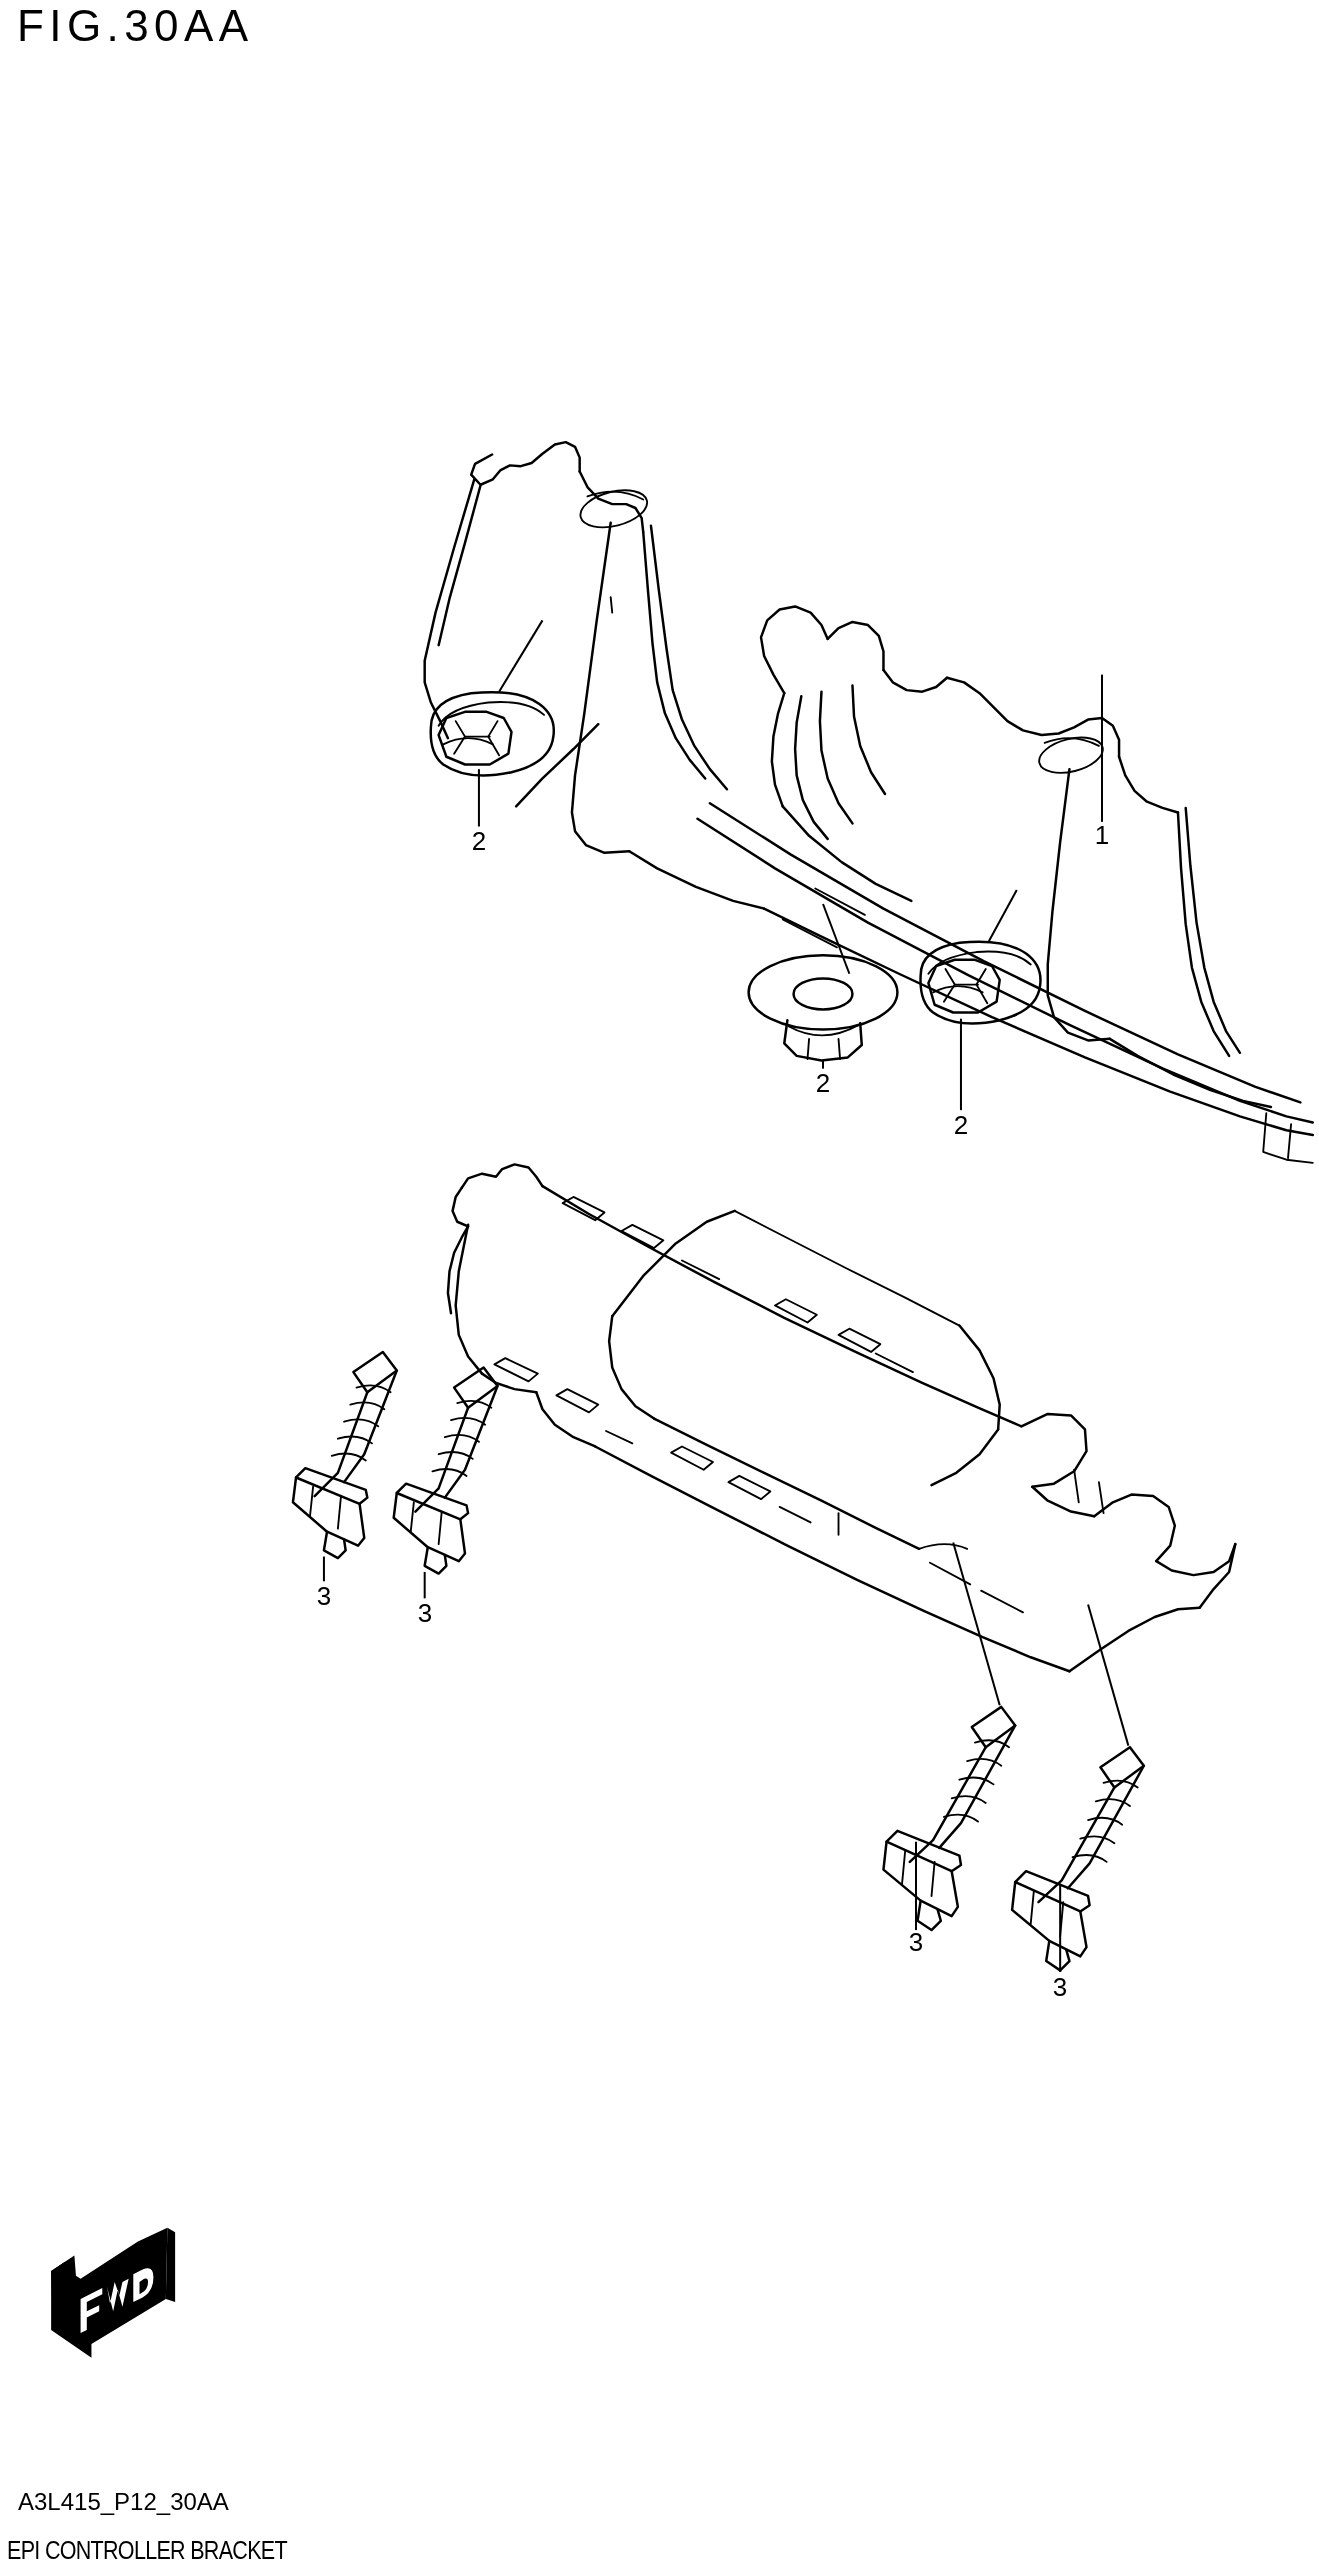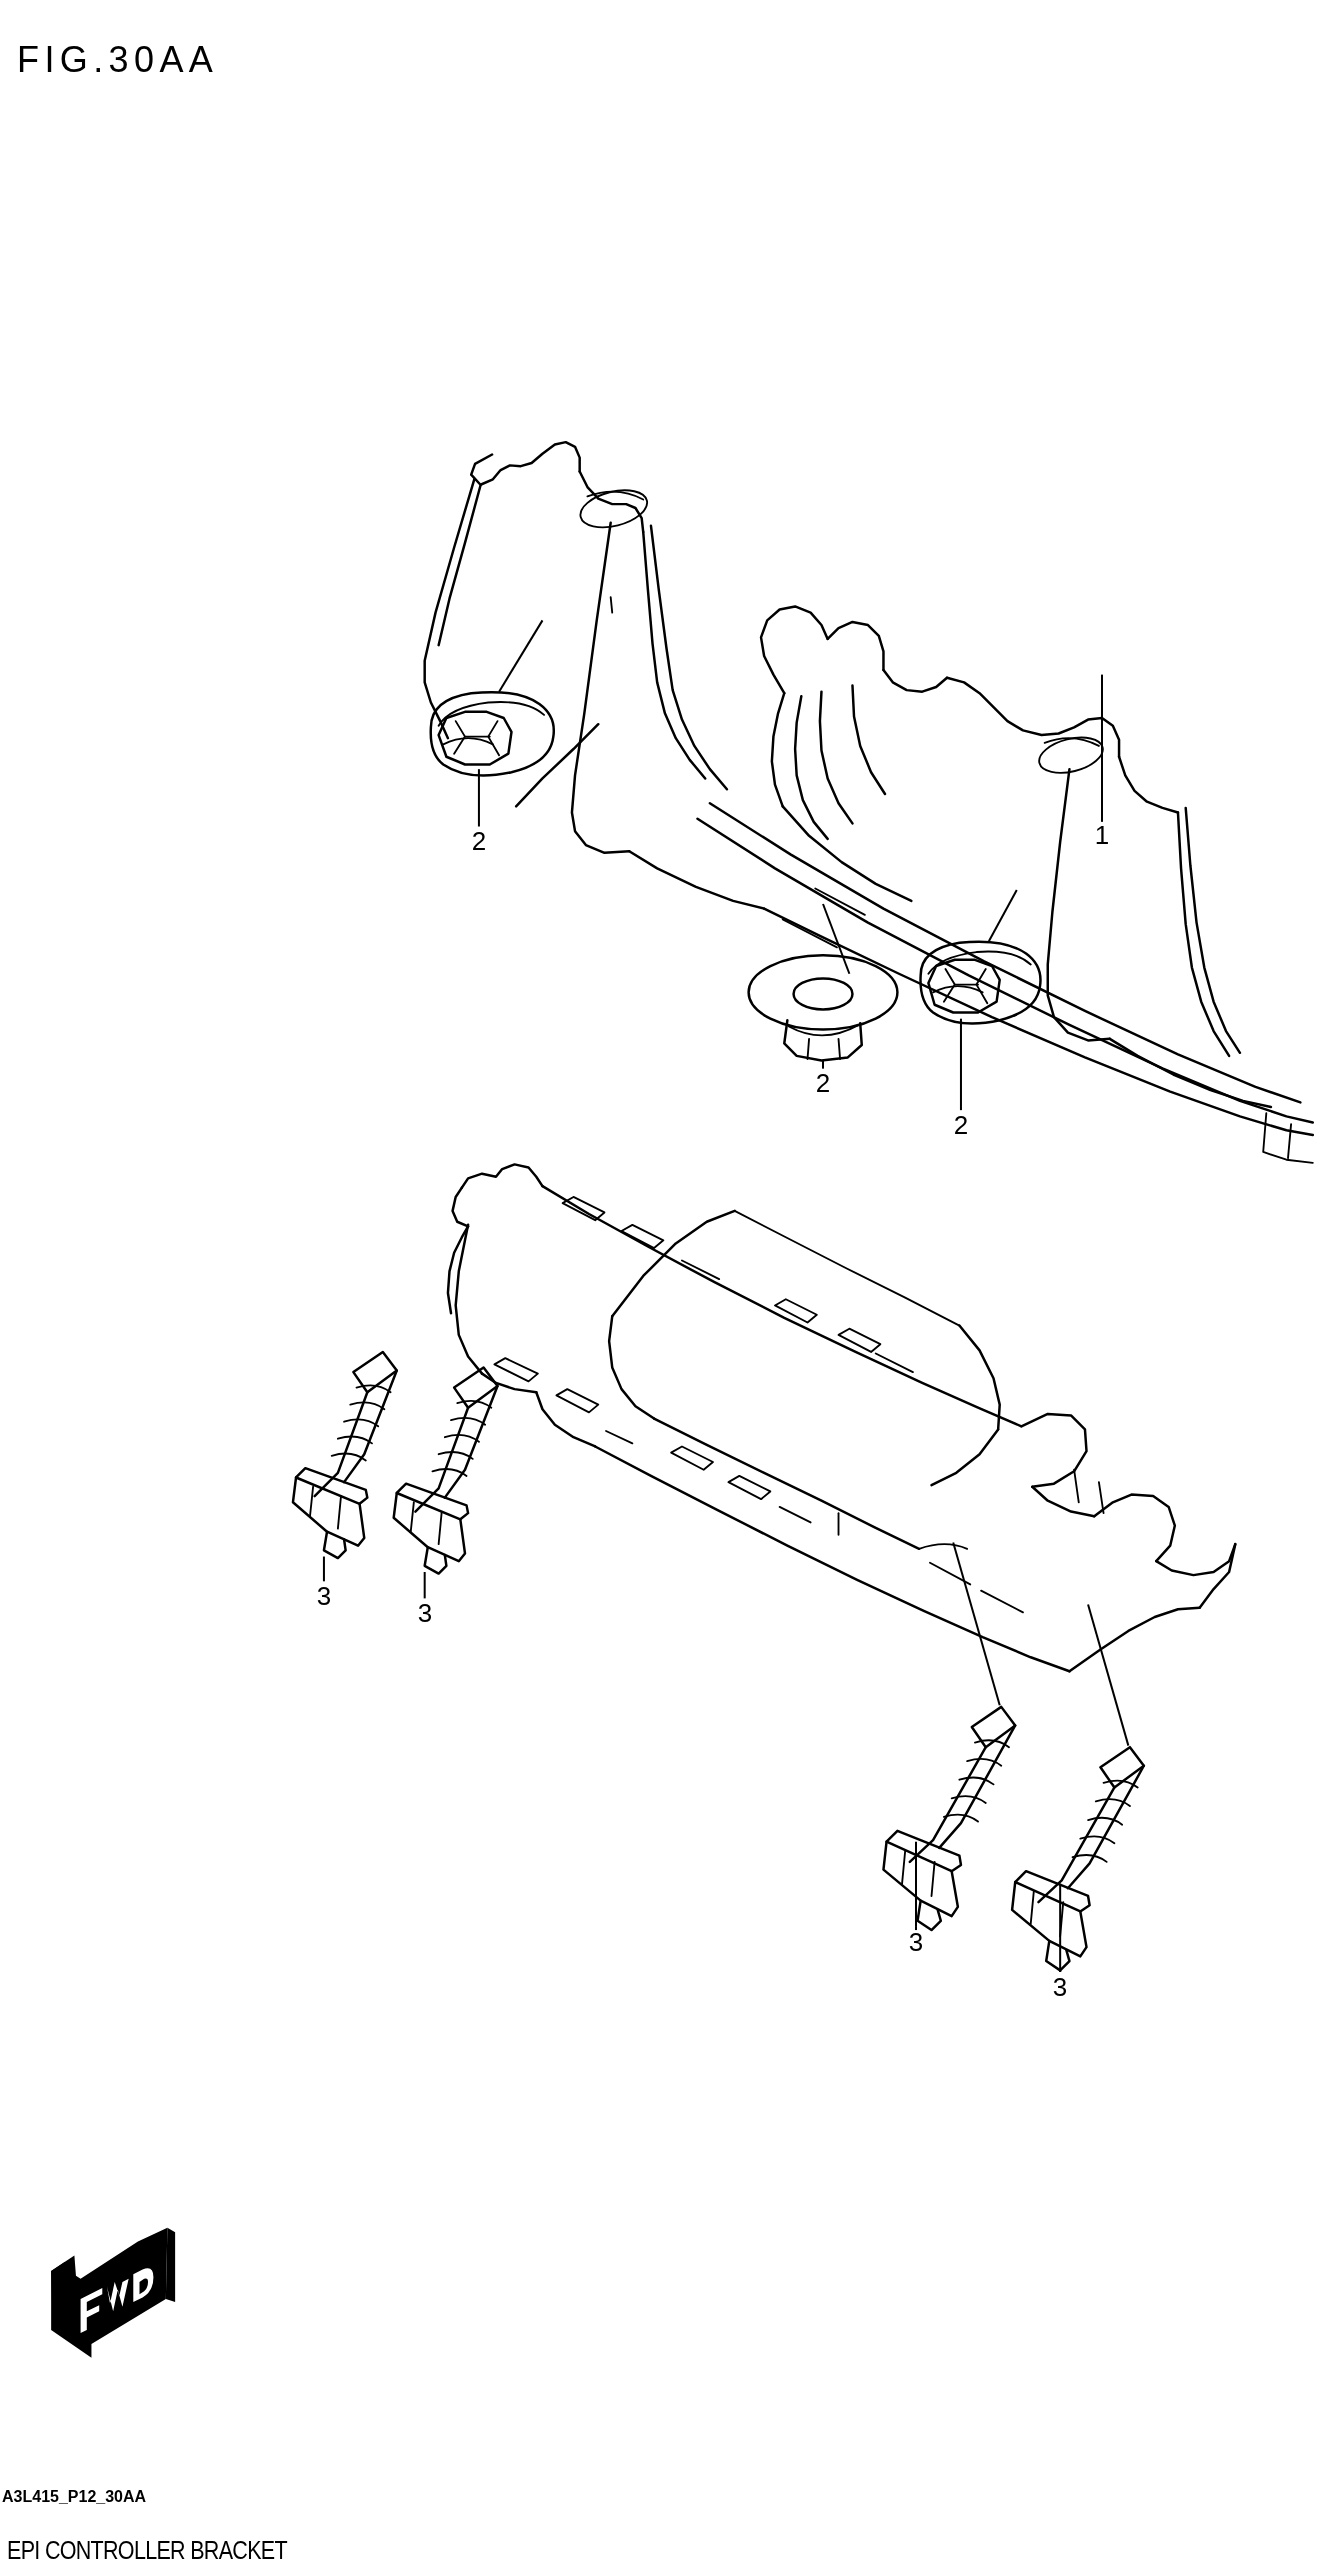--- a/index.html
+++ b/index.html
@@ -15,35 +15,33 @@
     position: relative;
     width: 1319px;
     height: 2576px;
     background: #ffffff;
     overflow: hidden;
   }
   #fig-title {
     position: absolute;
     left: 17px;
     top: 3.9px;
-    font-size: 36px;
+    font-size: 44px;
     font-weight: 400;
     letter-spacing: 5.4px;
     line-height: 43px;
     white-space: pre;
-    margin-top: 34px;
   }
   #footer-code {
     position: absolute;
-    left: 2px;
+    left: 18px;
     top: 2488px;
-    font-size: 16px;
+    font-size: 24px;
     letter-spacing: 0px;
     white-space: pre;
-    font-weight: bold;
   }
   #footer-caption {
     position: absolute;
     left: 7px;
     top: 2536px;
     font-size: 25px;
     letter-spacing: -0.8px;
     transform: scaleX(0.86);
     transform-origin: left top;
     white-space: pre;

